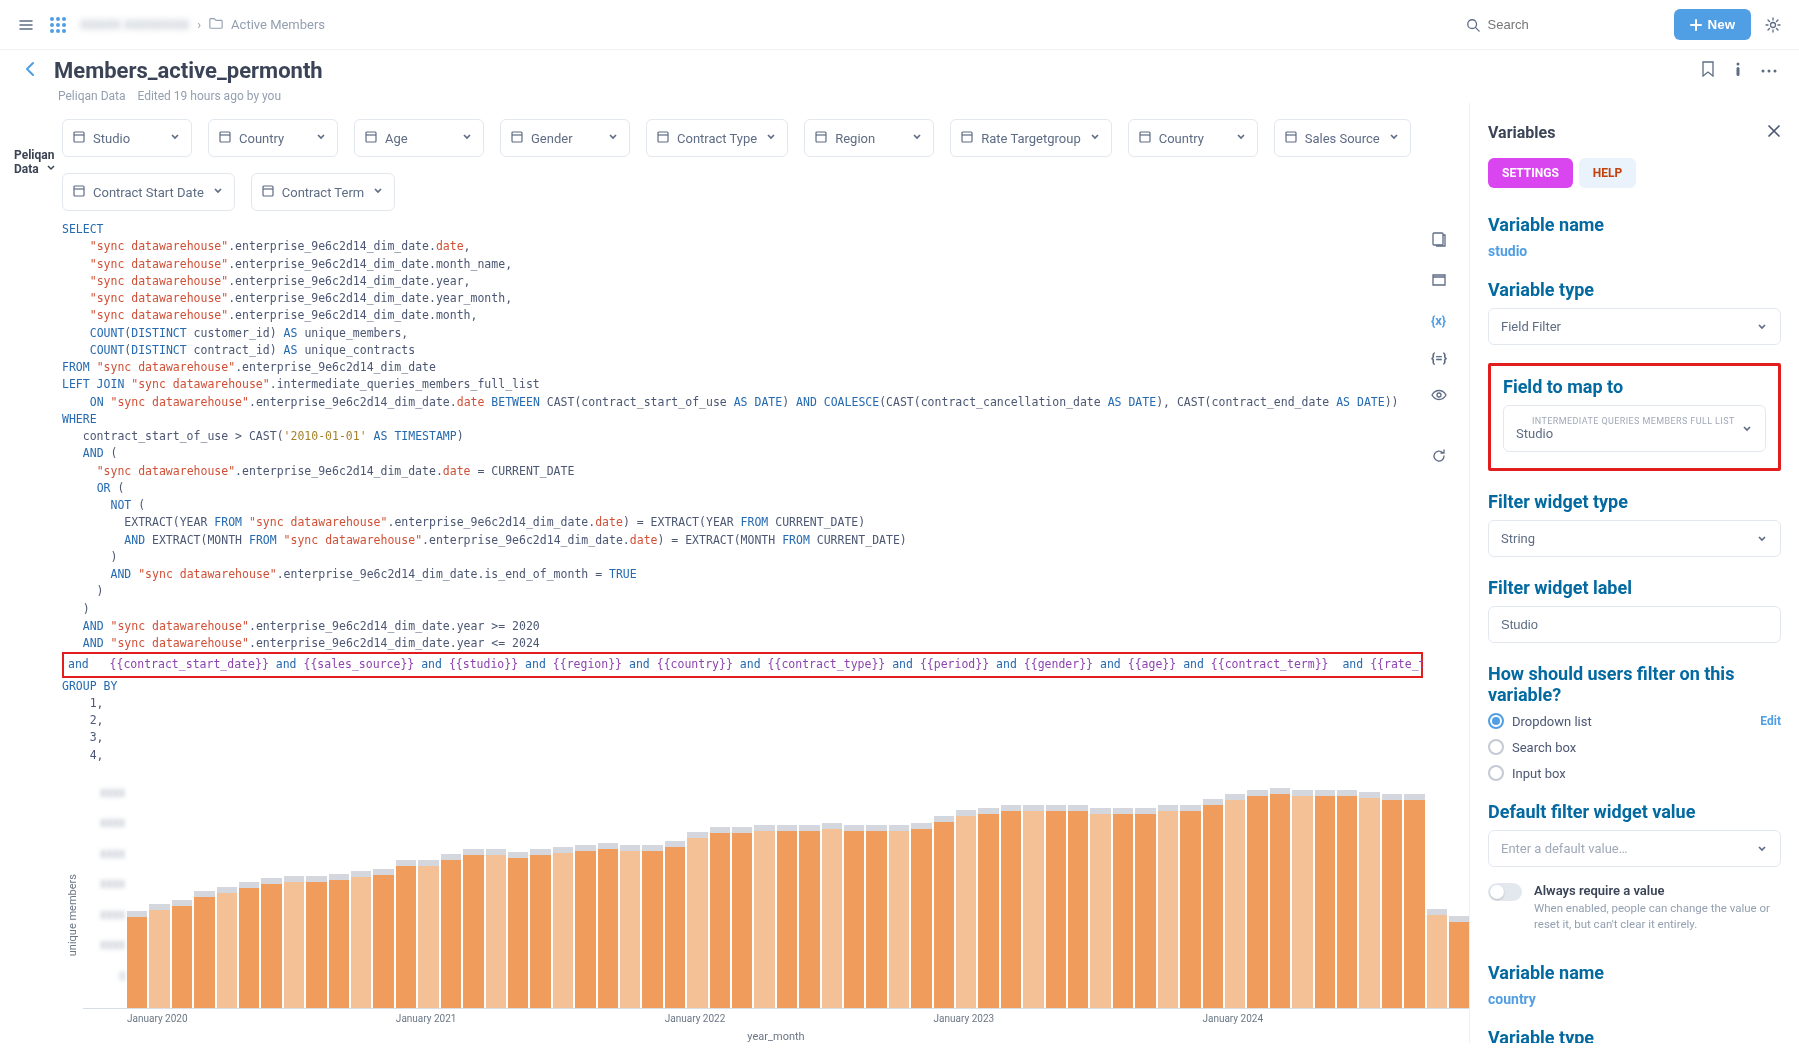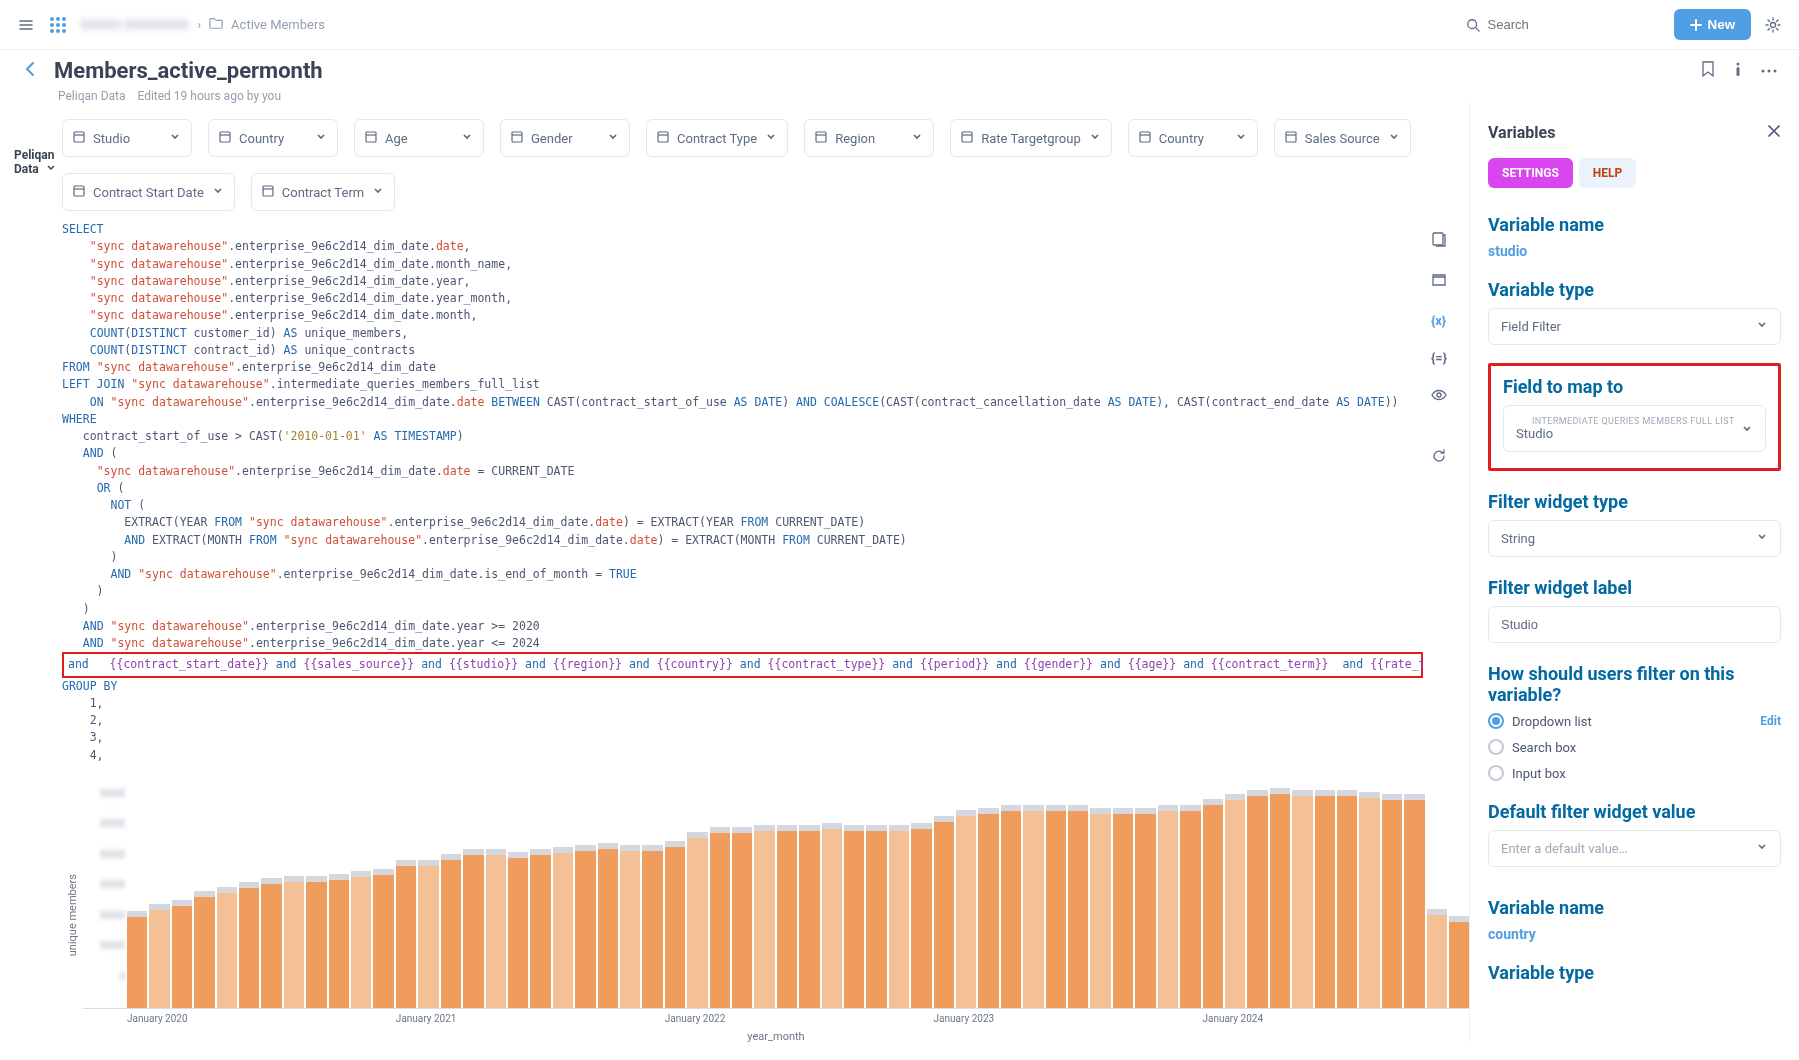--- a/index.html
+++ b/index.html
@@ -47,21 +47,21 @@
 .chart-x-label { text-align: center; font-size: 11px; color: #6b7785; margin-top: 6px; }
 .rightpanel { width: 330px; border-left: 1px solid #eef0f3; padding: 20px 18px; overflow-y: auto; }
 .rp-head { display: flex; align-items: center; justify-content: space-between; margin-bottom: 16px; }
 .rp-head h2 { font-size: 16px; font-weight: 700; color: #3b4457; }
 .rp-tabs { display: flex; gap: 6px; margin-bottom: 26px; }
 .rp-tab { padding: 8px 14px; border-radius: 6px; font-weight: 700; font-size: 12px; cursor: pointer; }
 .rp-tab.active { background: #d946ef; color: #fff; }
 .rp-tab:not(.active) { background: #eaf3fb; color: #c2410c; }
 .field-label { font-size: 18px; font-weight: 700; color: #0369a1; margin-bottom: 8px; margin-top: 20px; }
 .var-link { color: #509EE3; font-weight: 700; font-size: 14px; }
-.select-box { border: 1px solid #e3e8ee; border-radius: 6px; padding: 10px 12px; display: flex; align-items: flex-start; justify-content: space-between; color: #5e6c84; cursor: pointer; }
+.select-box { border: 1px solid #e3e8ee; border-radius: 6px; padding: 10px 12px; display: flex; align-items: center; justify-content: space-between; color: #5e6c84; cursor: pointer; }
 .select-box.twoline { flex-direction: row; align-items: center; }
 .twoline-inner { display: flex; flex-direction: column; }
 .twoline-inner small { font-size: 9px; color: #a0a9b8; letter-spacing: 0.4px; padding-left: 16px; }
 .highlight-section { border: 3px solid #e11d1d; padding: 10px 12px 16px 12px; margin-top: 18px; border-radius: 2px; }
 .radio-row { display: flex; align-items: center; gap: 8px; margin-bottom: 10px; font-size: 13px; }
 .radio { width: 16px; height: 16px; border-radius: 50%; border: 2px solid #c3cad4; display: inline-flex; align-items: center; justify-content: center; }
 .radio.checked { border-color: #509EE3; }
 .radio.checked::after { content: ""; width: 8px; height: 8px; border-radius: 50%; background: #509EE3; }
 .edit-link { color: #509EE3; font-weight: 700; margin-left: auto; cursor: pointer; font-size: 12px; }
 .toggle-row { display: flex; gap: 12px; margin-top: 16px; align-items: flex-start; }
@@ -529,18 +529,25 @@
     </div>
 
     <div class="field-label">Default filter widget value</div>
     <div class="select-box">
       <span style="color:#a0a9b8">Enter a default value…</span>
       <svg width="12" height="12" viewBox="0 0 12 12">
           <path d="M3 4l3 3 3-3" fill="none" stroke="currentColor" stroke-width="1.7"></path>
         </svg>
     </div>
 
+    <div class="toggle-row">
+      <div class="toggle"></div>
+      <div class="toggle-text">
+        <div style="font-weight:600;color:#3b4457">Always require a value</div>
+        <small>When enabled, people can change the value or reset it, but can't clear it entirely.</small>
+      </div>
+    </div>
 
     <div class="field-label" style="margin-top:30px">Variable name</div>
     <div class="var-link">country</div>
     <div class="field-label">Variable type</div>
   </div>
 </div>
 
 </body></html>

